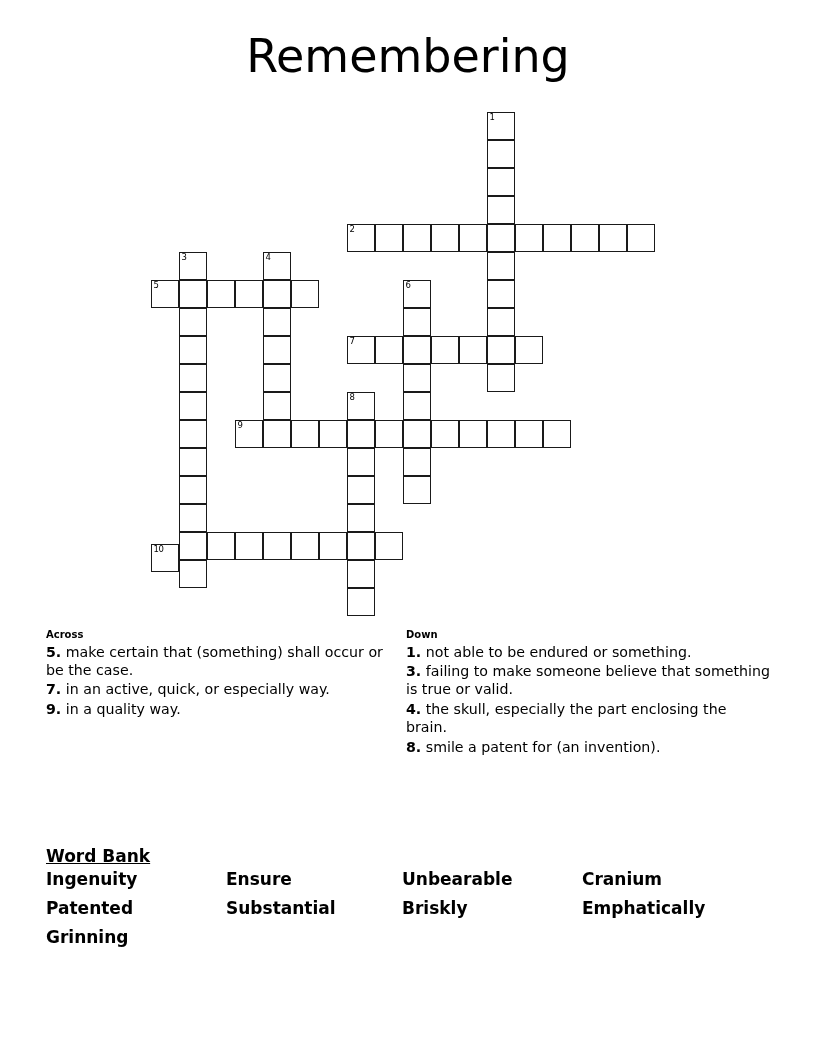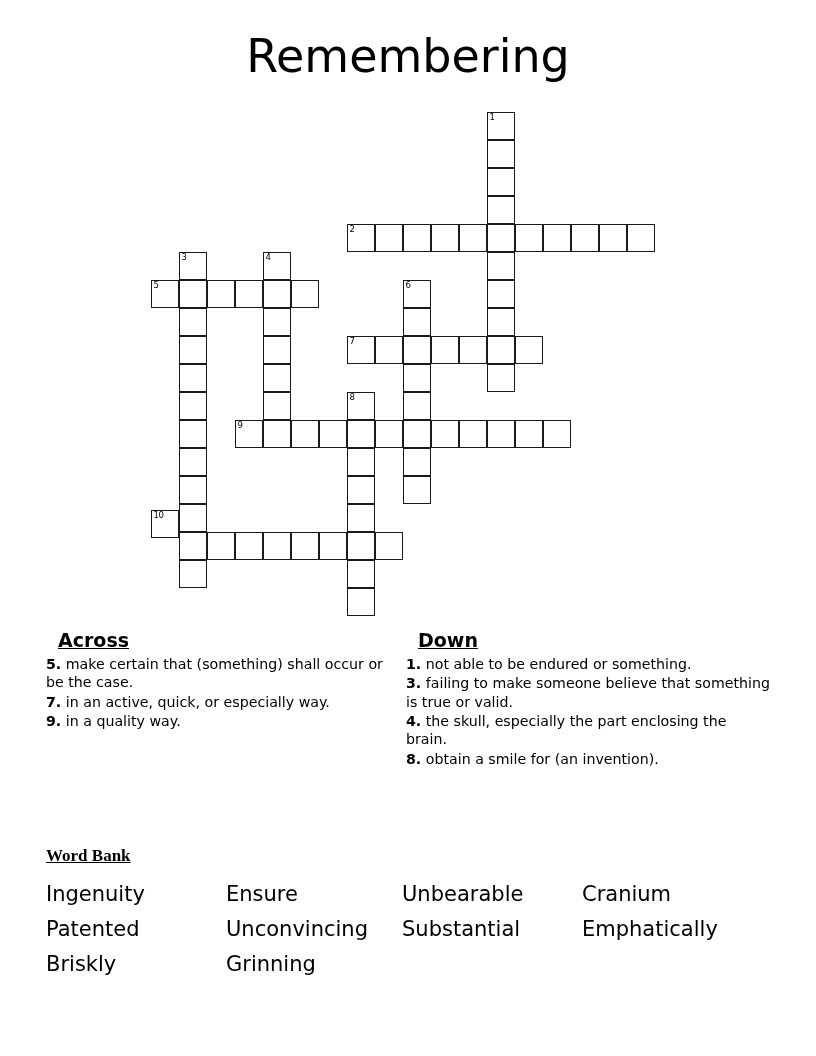--- a/index.html
+++ b/index.html
@@ -63,57 +63,55 @@
     position: absolute;
     left: 46px;
     top: 628px;
     width: 730px;
     display: flex;
     gap: 0px;
   }
   .clue-col { width: 365px; }
   .clue-col.left { width: 360px; padding-right: 8px; }
   .clue-heading {
-    font-size: 19px;
+    font-size: 10px;
     font-weight: bold;
-    text-decoration: underline;
-    margin: 0 0 1px 12px;
+    margin: 0 0 1px 0;
     line-height: 1.35;
   }
   .clue {
     font-size: 14.2px;
     line-height: 1.30;
     margin: 0 0 1px 0;
   }
   .clue .cnum { font-weight: bold; }
 
   
   #word-bank {
     position: absolute;
     left: 46px;
     top: 845px;
     width: 730px;
   }
   #word-bank-heading {
     font-size: 17px;
     font-weight: bold;
     text-decoration: underline;
-    margin: 0 0 12px 0;
+    margin: 0 0 0 0;
     line-height: 1.3;
-    font-family: Liberation Serif, serif;
   }
   #word-bank-grid {
     display: grid;
     grid-template-columns: 180px 176px 180px 180px;
     row-gap: 3px;
   }
   .word {
-    font-size: 21px;
+    font-size: 17px;
     line-height: 1.52;
-    font-weight: 400;
+    font-weight: 700;
   }
 </style>
 </head>
 <body>
 
 <h1 id="puzzle-title">Remembering</h1>
 
 <div id="grid-wrap">
   <div id="grid">
       <div class="cell" style="left: 336px; top: 0px;">
@@ -195,21 +193,21 @@
       <div class="cell" style="left: 364px; top: 308px;"></div>
       <div class="cell" style="left: 392px; top: 308px;"></div>
       <div class="cell" style="left: 28px; top: 336px;"></div>
       <div class="cell" style="left: 196px; top: 336px;"></div>
       <div class="cell" style="left: 252px; top: 336px;"></div>
       <div class="cell" style="left: 28px; top: 364px;"></div>
       <div class="cell" style="left: 196px; top: 364px;"></div>
       <div class="cell" style="left: 252px; top: 364px;"></div>
       <div class="cell" style="left: 28px; top: 392px;"></div>
       <div class="cell" style="left: 196px; top: 392px;"></div>
-      <div class="cell" style="left: 0px; top: 398px; padding-left: 10px;">
+      <div class="cell" style="left: 0px; top: 432px; padding-left: 10px;">
         <span class="num">10</span>
       </div>
       <div class="cell" style="left: 28px; top: 420px;"></div>
       <div class="cell" style="left: 56px; top: 420px;"></div>
       <div class="cell" style="left: 84px; top: 420px;"></div>
       <div class="cell" style="left: 112px; top: 420px;"></div>
       <div class="cell" style="left: 140px; top: 420px;"></div>
       <div class="cell" style="left: 168px; top: 420px;"></div>
       <div class="cell" style="left: 196px; top: 420px;"></div>
       <div class="cell" style="left: 224px; top: 420px;"></div>
@@ -227,32 +225,31 @@
         <div class="clue"><span class="cnum">7.</span><span> in an active, quick, or especially way.</span></div>
         <div class="clue"><span class="cnum">9.</span><span> in a quality way.</span></div>
       </div>
   </div>
   <div class="clue-col">
     <div class="clue-heading">Down</div>
     <div id="down-list">
         <div class="clue"><span class="cnum">1.</span><span> not able to be endured or something.</span></div>
         <div class="clue"><span class="cnum">3.</span><span> failing to make someone believe that something is true or valid.</span></div>
         <div class="clue"><span class="cnum">4.</span><span> the skull, especially the part enclosing the brain.</span></div>
-        <div class="clue"><span class="cnum">8.</span><span> obtain a smile for (an invention).</span></div>
+        <div class="clue"><span class="cnum">8.</span><span> smile a patent for (an invention).</span></div>
       </div>
   </div>
 </div>
 
 <div id="word-bank">
   <div id="word-bank-heading">Word Bank</div>
   <div id="word-bank-grid">
       <div class="word">Ingenuity</div>
       <div class="word">Ensure</div>
       <div class="word">Unbearable</div>
       <div class="word">Cranium</div>
       <div class="word">Patented</div>
-      <div class="word">Unconvincing</div>
       <div class="word">Substantial</div>
+      <div class="word">Briskly</div>
       <div class="word">Emphatically</div>
-      <div class="word">Briskly</div>
       <div class="word">Grinning</div>
     </div>
 </div>
 
 </body></html>

